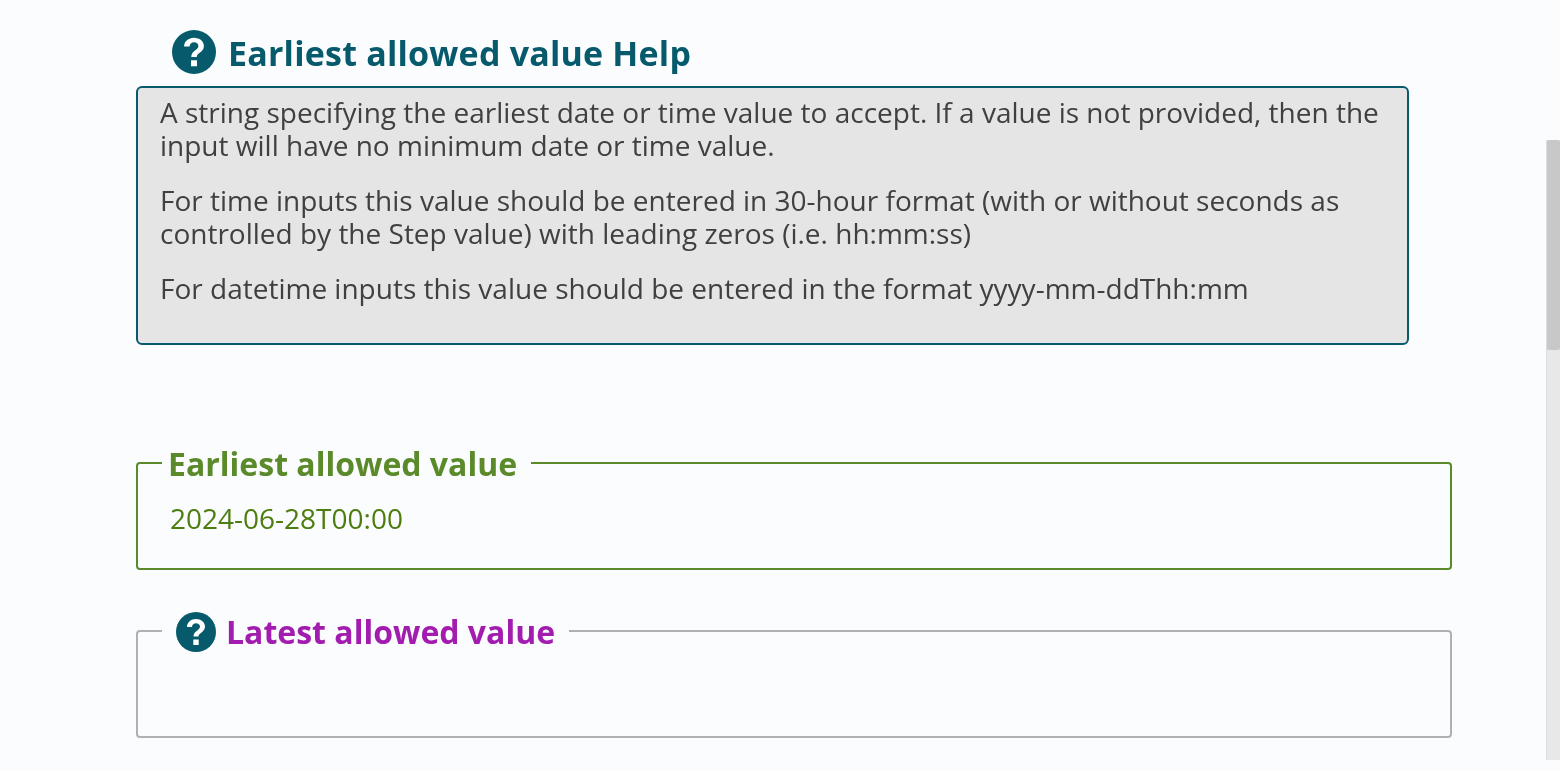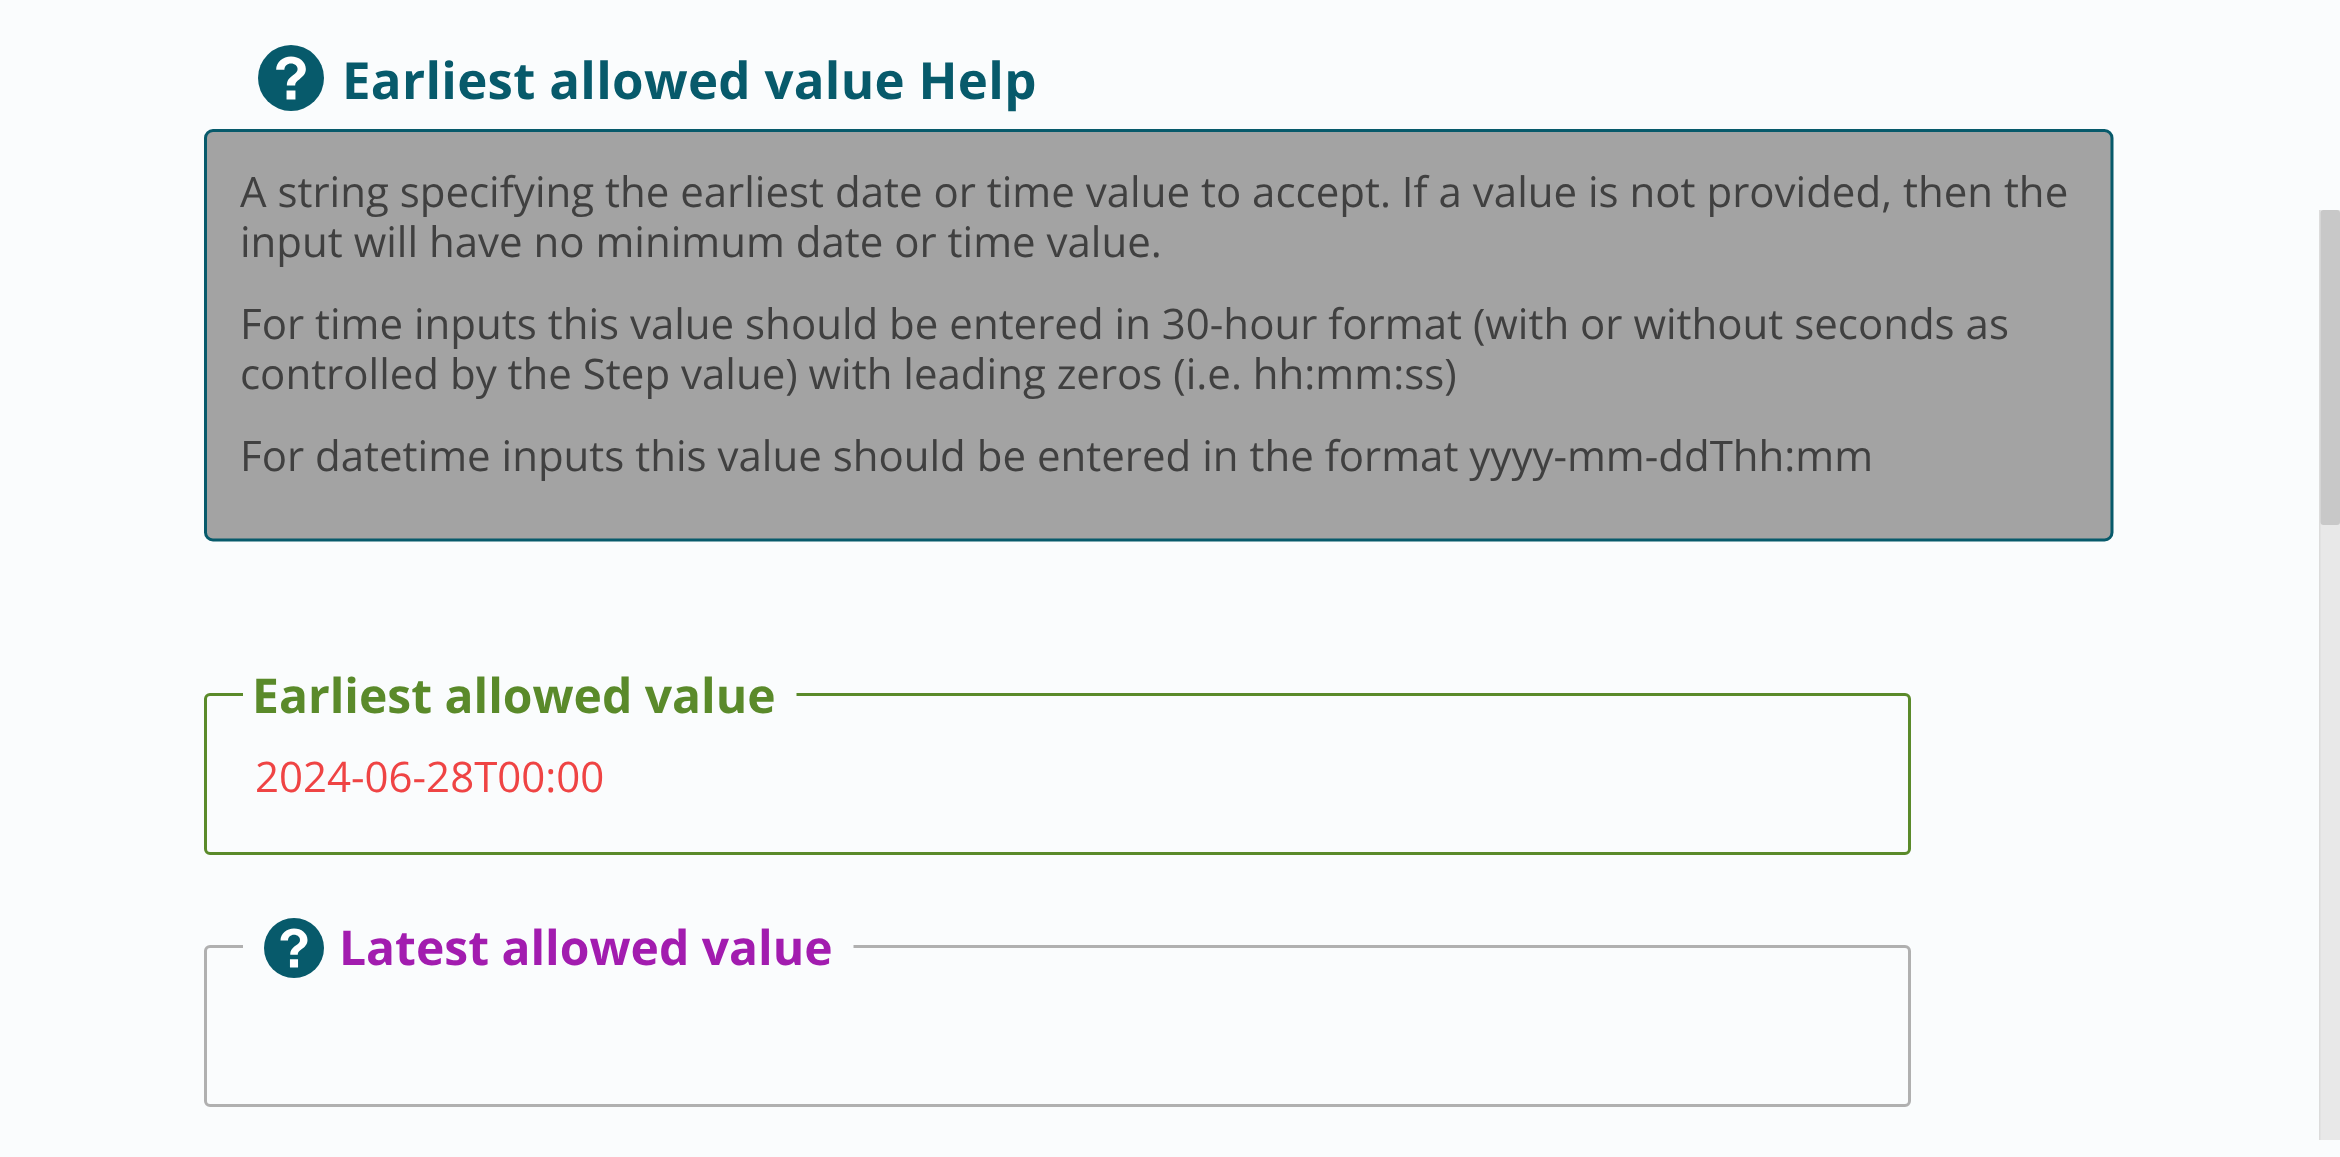--- a/index.html
+++ b/index.html
@@ -41,36 +41,36 @@
     }
 
     
     .help-panel {
       position: absolute;
       top: 86px;
       left: 136px;
       width: 1273px;
       border: 2px solid #075a6b;
       border-radius: 6px;
-      background: #a3a3a3;
-      padding: 24px 22px 28px 22px;
+      background: #e5e5e5;
+      padding: 8px 22px 28px 22px;
     }
     .help-panel p {
       font-size: 28px;
       line-height: 1.18;
       color: #404040;
       margin-bottom: 22px;
     }
     .help-panel p:last-child { margin-bottom: 10px; }
 
     
     .field {
       position: absolute;
       left: 136px;
-      width: 1138px;
+      width: 1316px;
       border: 2px solid #b0b0b0;
       border-radius: 4px;
       padding: 14px 0 26px 0;
     }
     .field.active { border-color: #5a8a2a; border-width: 2px; }
 
     .field.earliest { top: 462px; }
     .field.latest   { top: 630px; }
 
     .field-legend-wrap {
@@ -96,21 +96,21 @@
     .field.active .field-legend-wrap { padding-left: 6px; }
 
     .field-input {
       margin: 16px 32px 0 32px;
       height: 48px;
       width: calc(100% - 64px);
       border: none;
       outline: none;
       background: transparent;
       font-size: 28px;
-      color: #ef4444;
+      color: #4d7c0f;
       font-family: inherit;
     }
 
     
     .qicon circle { fill: #075a6b; }
     .qicon path   { fill: #ffffff; }
 
     
     .scroll-track {
       position: absolute;

